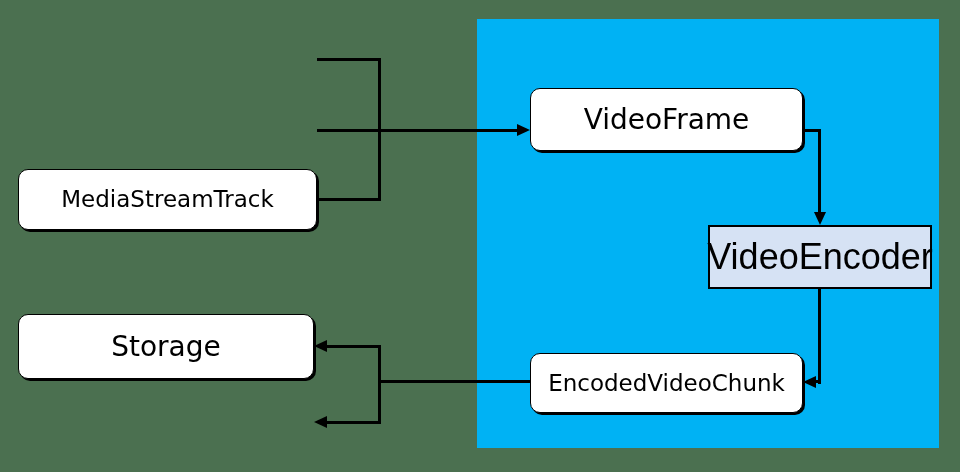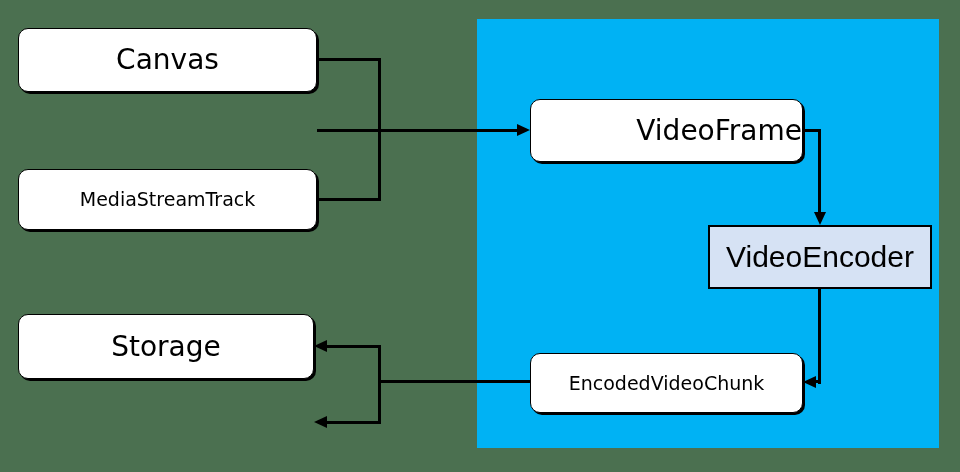--- a/index.html
+++ b/index.html
@@ -28,32 +28,32 @@
     border-radius: 10px;
     box-shadow: 2px 2px 0 var(--node-border, #000000);
     display: flex;
     align-items: center;
     justify-content: center;
     color: var(--text, #000000);
     font-size: 28px;
     line-height: 1;
     white-space: nowrap;
   }
-  .node.small { font-size: 19px; }
+  .node.small { font-size: 23px; }
   .encoder {
     position: absolute;
     box-sizing: border-box;
     background: var(--encoder-fill, #d6e2f4);
     border: 2px solid var(--node-border, #000000);
     display: flex;
     align-items: center;
     justify-content: center;
     color: var(--text, #000000);
     font-family: "Liberation Sans", sans-serif;
-    font-size: 30px;
+    font-size: 36px;
     line-height: 1;
     white-space: nowrap;
   }
   .line { position: absolute; background: var(--connector, #000000); }
   .arrow { position: absolute; width: 0; height: 0; }
   .arrow.right {
     border-left: 13px solid var(--connector, #000000);
     border-top: 6px solid transparent;
     border-bottom: 6px solid transparent;
   }
@@ -65,21 +65,21 @@
   .arrow.down {
     border-top: 13px solid var(--connector, #000000);
     border-left: 6px solid transparent;
     border-right: 6px solid transparent;
   }
 
   
   #n-canvas            { left: 18px;  top: 28px;  width: 299px; height: 64px; }
   #n-imagebitmap       { left: 18px;  top: 99px;  width: 299px; height: 61px; }
   #n-mediastreamtrack  { left: 18px;  top: 169px; width: 299px; height: 61px; }
-  #n-videoframe        { left: 530px; top: 99px;  width: 273px; height: 63px; justify-content: flex-end; }
+  #n-videoframe        { left: 530px; top: 88px;  width: 273px; height: 63px; }
   #n-videoencoder      { left: 708px; top: 225px; width: 224px; height: 64px; }
   #n-encodedvideochunk { left: 530px; top: 353px; width: 273px; height: 60px; }
   #n-storage           { left: 18px;  top: 314px; width: 296px; height: 65px; }
   #n-network           { left: 18px;  top: 391px; width: 296px; height: 63px; }
 
   
   #e-canvas-stub { left: 317px; top: 58px;  width: 63px;  height: 3px; }
   #e-mst-stub    { left: 317px; top: 198px; width: 63px;  height: 3px; }
   #e-in-vert     { left: 378px; top: 58px;  width: 3px;   height: 143px; }
   #e-main        { left: 317px; top: 129px; width: 200px; height: 3px; }
@@ -97,23 +97,20 @@
   #e-network     { left: 327px; top: 421px; width: 53px;  height: 3px; }
   #a-network     { left: 314px; top: 416px; }
 </style>
 </head>
 <body>
 
 <div class="stage">
 
   <div class="region"></div>
 
-  <div class="node" id="n-canvas">
-    <span>Canvas</span>
-  </div>
   <div class="node small" id="n-mediastreamtrack">
     <span>MediaStreamTrack</span>
   </div>
 
   <div class="node" id="n-videoframe">
     <span>VideoFrame</span>
   </div>
   <div class="encoder" id="n-videoencoder">
     <span>VideoEncoder</span>
   </div>

